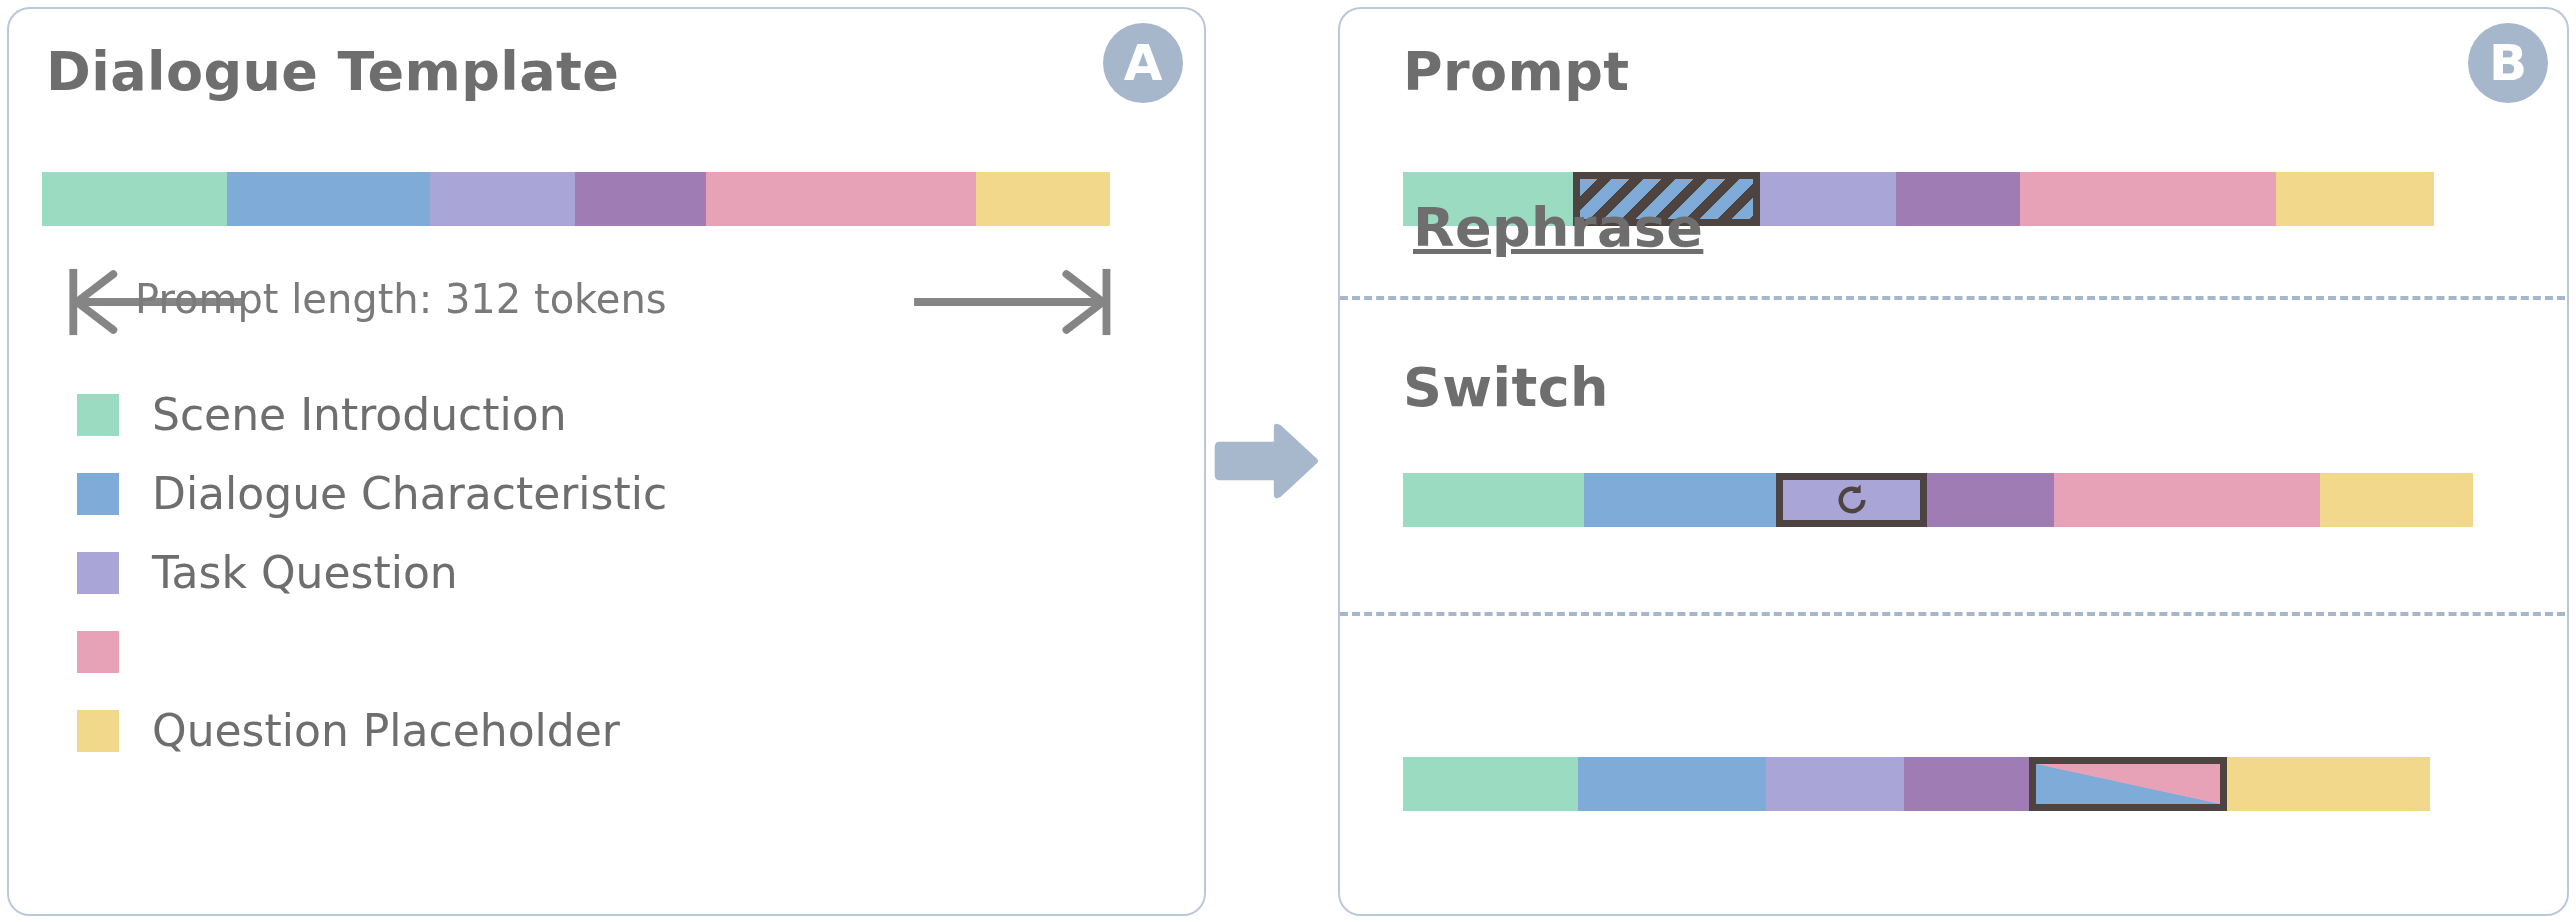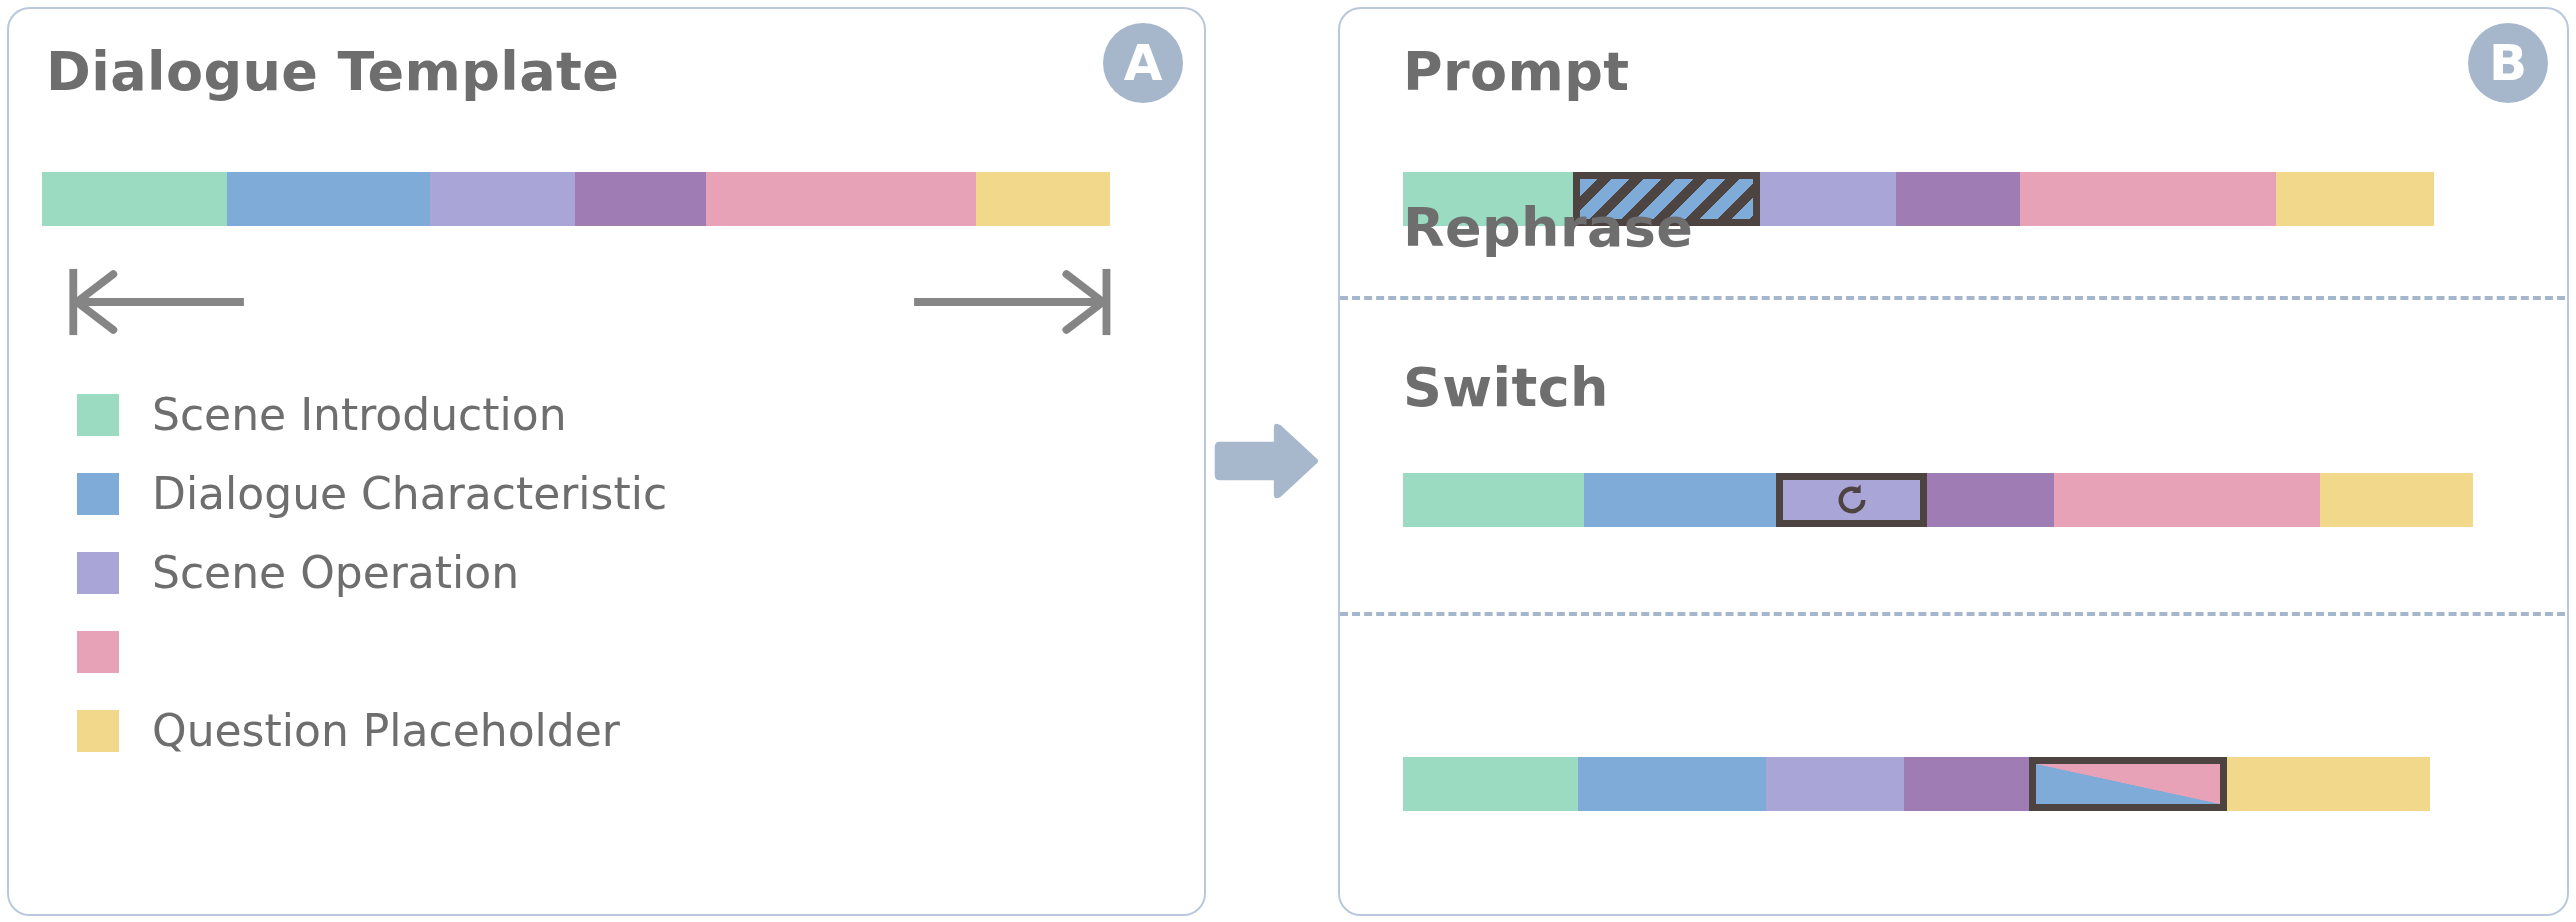--- a/index.html
+++ b/index.html
@@ -158,33 +158,34 @@
           <line x1="1231" y1="10" x2="1231" y2="86"></line>
           <line x1="46" y1="48" x2="240" y2="48"></line>
           <line x1="1010" y1="48" x2="1229" y2="48"></line>
         </g>
         <g stroke="#858585" stroke-width="9" fill="none" stroke-linecap="round" stroke-linejoin="round">
           <polyline points="90,16 48,48 90,80"></polyline>
           <polyline points="1185,16 1227,48 1185,80"></polyline>
         </g>
       </svg>
     </div>
+    <div id="measure-label" style="left:126px; top:267px;">Prompt length: 312 tokens</div>
 
     <div id="legend">
       <div class="legend-row">
         <span class="legend-swatch" style="background:#9bdbc2;"></span>
         <span class="legend-label">Scene Introduction</span>
       </div>
       <div class="legend-row">
         <span class="legend-swatch" style="background:#7fabd9;"></span>
         <span class="legend-label">Dialogue Characteristic</span>
       </div>
       <div class="legend-row">
         <span class="legend-swatch" style="background:#a9a5d6;"></span>
-        <span class="legend-label">Scene Operation</span>
+        <span class="legend-label">Task Question</span>
       </div>
       <div class="legend-row">
         <span class="legend-swatch" style="background:#e8a2b8;"></span>
       </div>
       <div class="legend-row">
         <span class="legend-swatch" style="background:#f2d88b;"></span>
         <span class="legend-label">Question Placeholder</span>
       </div>
     </div>
   </div>
@@ -205,21 +206,21 @@
       <div class="seg" style="width:16.5%; background:#9bdbc2;"></div>
       <div class="seg hatched" style="width:18.1%;"></div>
       <div class="seg" style="width:13.2%; background:#a9a5d6;"></div>
       <div class="seg" style="width:12.0%; background:#a07cb5;"></div>
       <div class="seg" style="width:24.9%; background:#e8a2b8;"></div>
       <div class="seg" style="width:15.3%; background:#f2d88b;"></div>
     </div>
 
     <div class="dash-sep" style="left:0px; top:287px; width:1225px;"></div>
 
-    <div class="sec-title" style="left:63px; top:187px;">Rephrase</div>
+    <div class="sec-title" style="left:73px; top:187px;text-decoration:underline;">Rephrase</div>
 
     <div class="bar" id="bar-rephrase" style="left:63px; top:464px; width:1070px;">
       <div class="seg" style="width:16.9%; background:#9bdbc2;"></div>
       <div class="seg" style="width:18.0%; background:#7fabd9;"></div>
       <div class="seg outlined" style="width:14.1%; background:#a9a5d6;">
         <span>
           <svg width="38" height="38" viewBox="0 0 44 44">
             <path d="M35 22 A13 13 0 1 1 30.2 11.9" fill="none" stroke="#4d4442" stroke-width="5.2" stroke-linecap="butt"></path>
             <path d="M32 4 L32 14 L22 14 Z" fill="#4d4442"></path>
           </svg>

